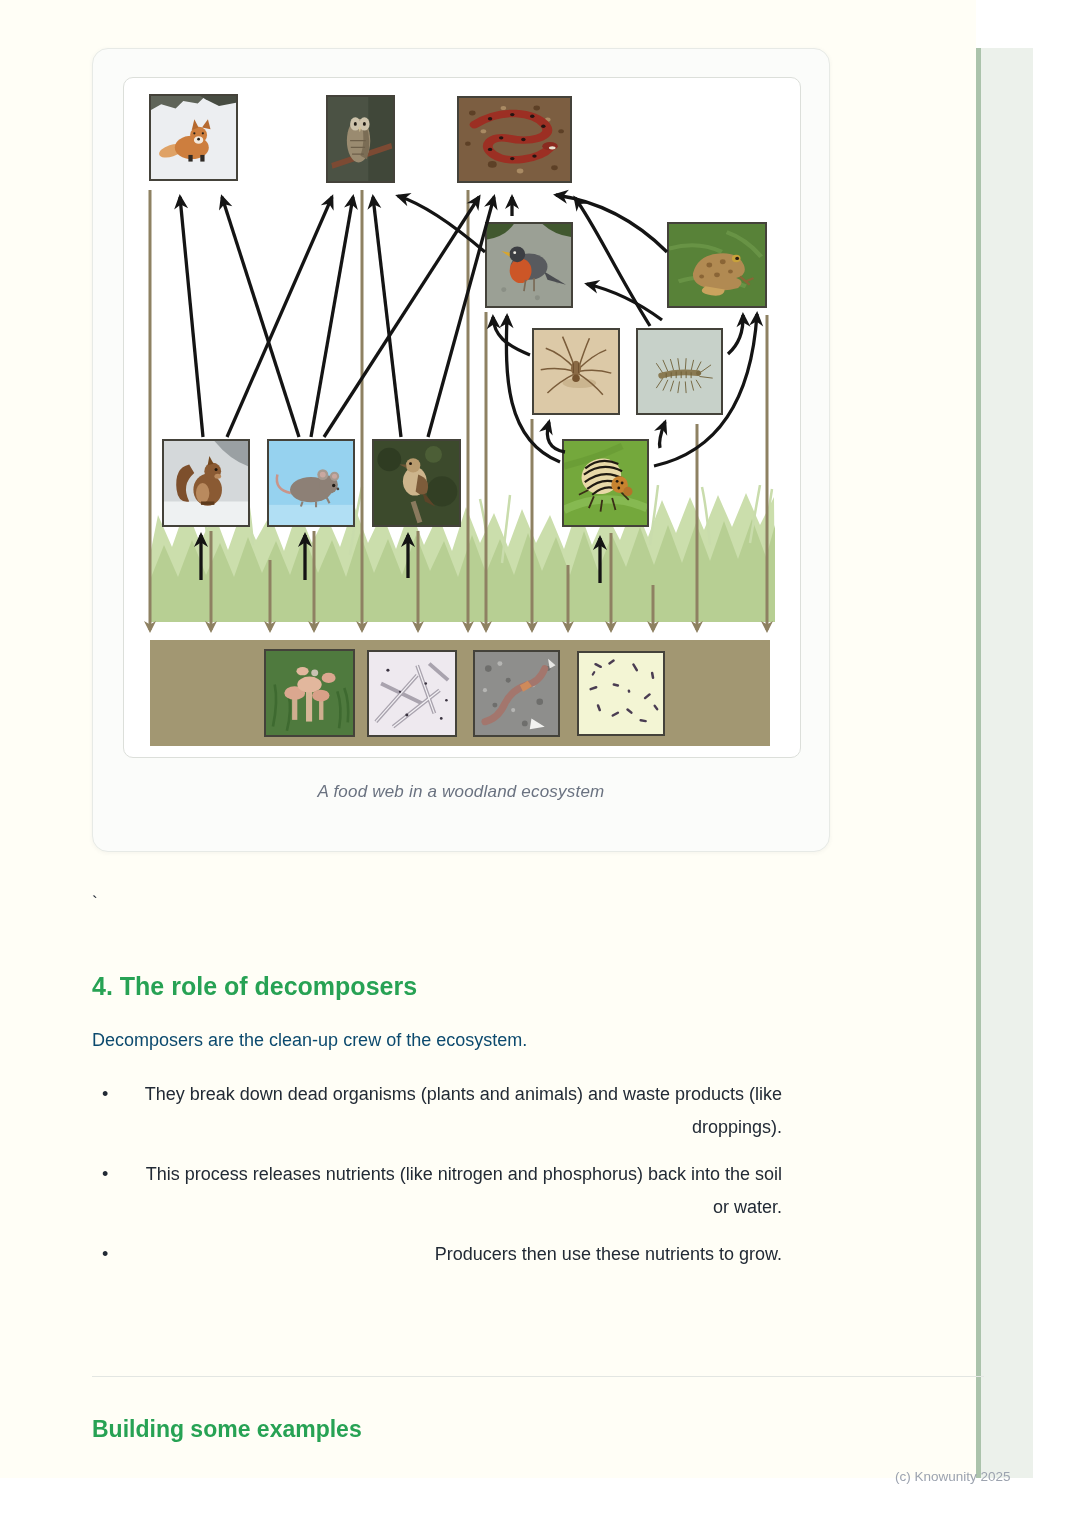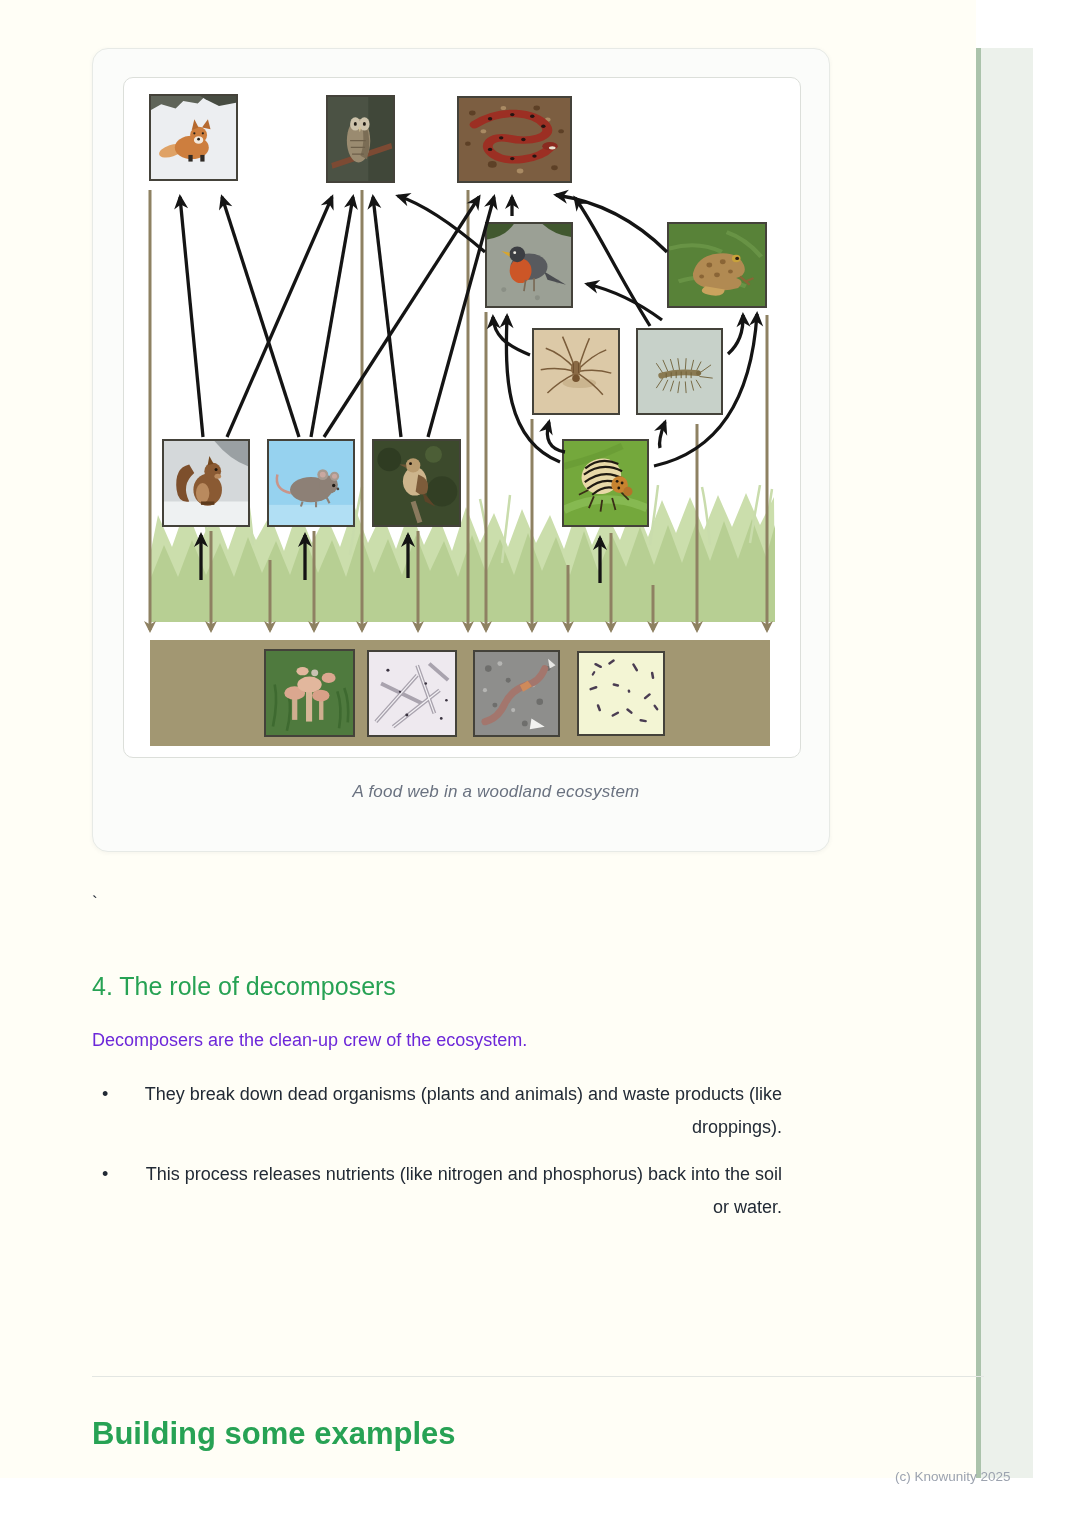--- a/index.html
+++ b/index.html
@@ -28,41 +28,41 @@
   .photo{
     position:absolute;border:2px solid #44423A;box-sizing:border-box;
     overflow:hidden;background:#ddd;z-index:3;
   }
   .photo svg{display:block;width:100%;height:100%;}
   .soil{left:150px;top:640px;width:620px;height:106px;background:#A29772;z-index:1;}
   .grass-svg{left:150px;top:485px;width:625px;height:137px;z-index:2;}
   .arrows-svg{left:122px;top:76px;width:678px;height:681px;z-index:4;pointer-events:none;}
   .caption{
     left:92px;top:782px;width:738px;text-align:center;
-    font-style:italic;font-size:17px;color:#6A7280;letter-spacing:.2px;padding-left:35px;
+    font-style:italic;font-size:17px;color:#6A7280;letter-spacing:.2px;
   }
   .stray{left:92px;top:893px;font-size:17px;color:#222A35;}
   .h2{
     left:92px;top:972px;white-space:nowrap;
-    font-size:25px;font-weight:400;color:#27A254;
-  }
-  .intro{left:92px;top:1030px;font-size:18px;color:#6d28d9;white-space:nowrap;}
+    font-size:25px;font-weight:700;color:#27A254;
+  }
+  .intro{left:92px;top:1030px;font-size:18px;color:#0c4a6e;white-space:nowrap;}
   .bullets{
     left:92px;top:1078px;width:690px;margin:0;padding:0;list-style:none;
     font-size:18px;color:#222A35;line-height:33px;
   }
   .bullets li{position:relative;padding-left:33px;margin-bottom:14px;text-align:right;}
   .bullets li::before{
     content:"\2022";position:absolute;left:10px;top:0;
     font-size:18px;color:#222A35;
   }
   .divider{left:92px;top:1376px;width:892px;height:1px;background:#E3E6E2;}
   .h1{
     left:92px;top:1416px;white-space:nowrap;
-    font-size:31px;font-weight:700;color:#27A254;
+    font-size:23px;font-weight:700;color:#27A254;
   }
   .watermark{left:895px;top:1439px;font-size:13.5px;color:#9CA3AF;z-index:5;white-space:nowrap;margin-top:30px;}
 </style>
 </head>
 <body>
 
 <div>
   <div class="abs content-bg"></div>
   <div class="abs rail-line"></div>
   <div class="abs rail-panel"></div>
@@ -450,20 +450,21 @@
   <div class="abs caption">A food web in a woodland ecosystem</div>
 
   <div class="abs stray">`</div>
 
   <div class="abs h2">4. The role of decomposers</div>
   <div class="abs intro">Decomposers are the clean-up crew of the ecosystem.</div>
 
   <ul class="abs bullets">
     <li><span>They break down dead organisms (plants and animals) and waste products (like droppings).</span><strong></strong><span></span></li>
     <li><span>This process releases nutrients (like nitrogen and phosphorus) back into the soil or water.</span><strong></strong><span></span></li>
+    <li><span>Producers then use these nutrients to grow.</span><strong></strong><span></span></li>
   </ul>
 
   <div class="abs divider"></div>
 
   <div class="abs h1">Building some examples</div>
 
   <div class="abs watermark">(c) Knowunity 2025</div>
 </div>
 
 </body></html>

